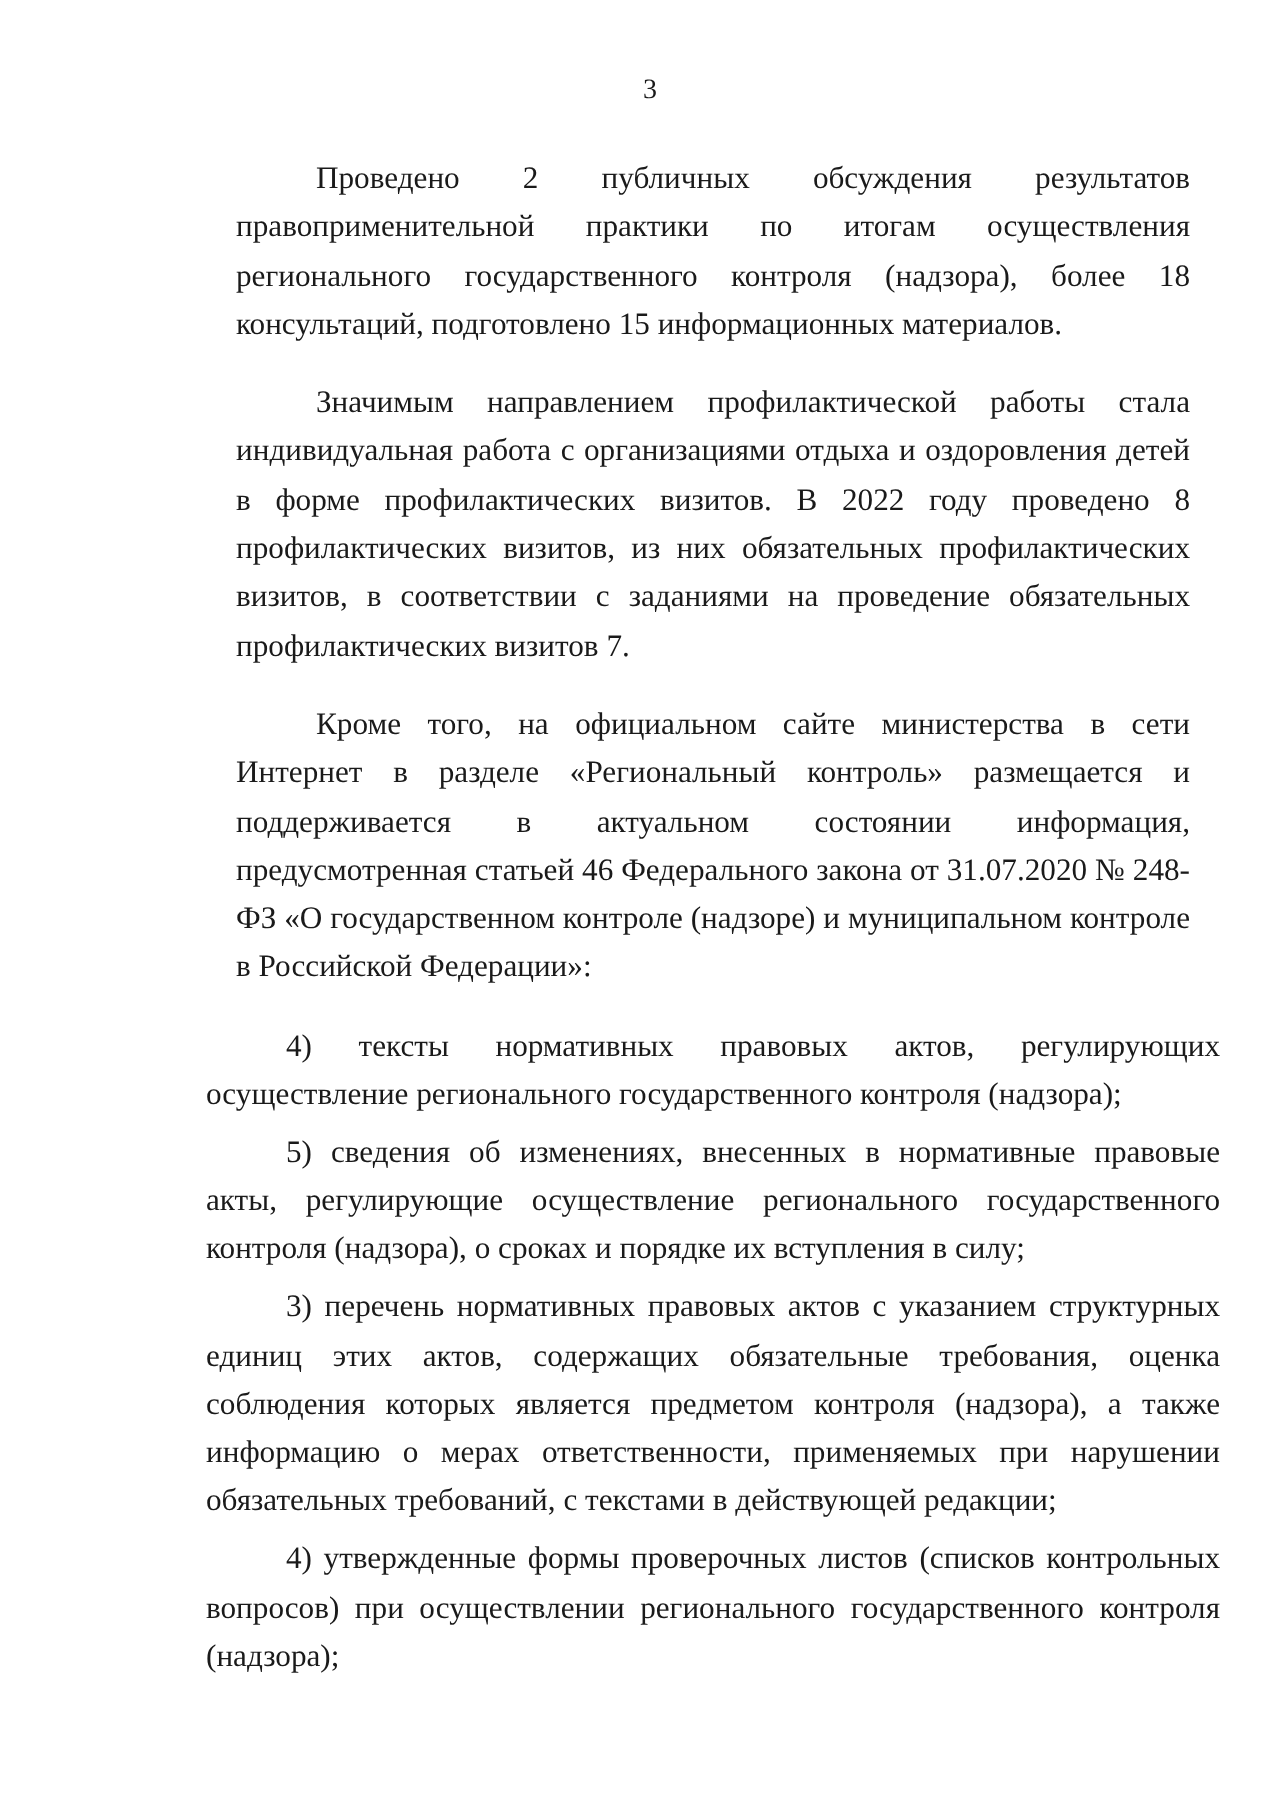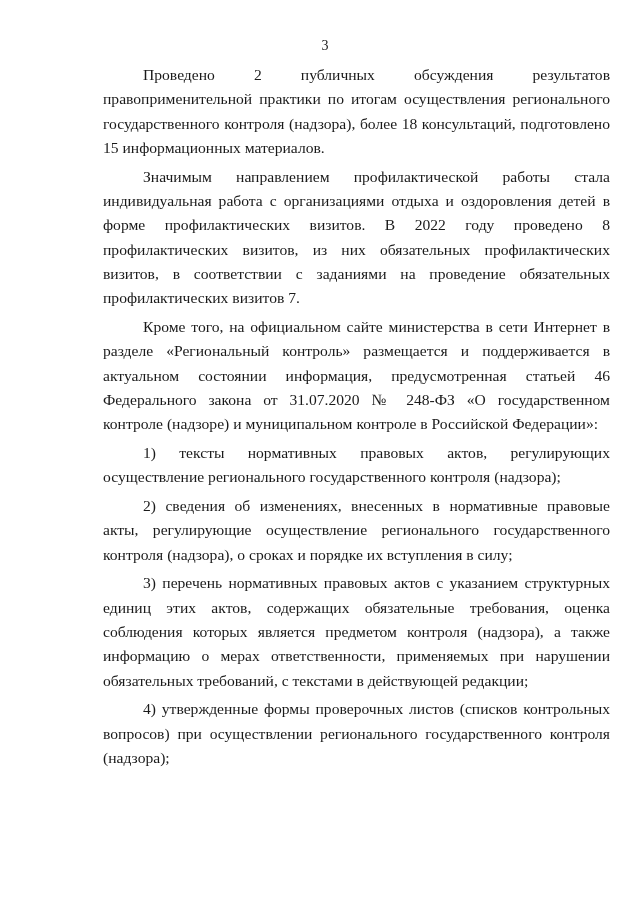--- a/index.html
+++ b/index.html
@@ -34,21 +34,21 @@
     }
     .body-text {
       position: absolute;
       left: 103px;
       top: 63px;
       width: 507px;
       font-size: 15.6px;
       line-height: 24.3px;
     }
     .para {
-      margin: 0;
+      margin: 15px;
       text-indent: 40px;
       text-align: justify;
       text-align-last: left;
     }
     .para.gap {
       margin-top: 4.5px;
     }
     .list-item {
       margin: 0;
       margin-top: 4.5px;
@@ -62,19 +62,19 @@
 
 <div class="page">
   <div class="page-number">3</div>
 
   <div class="body-text">
     <p class="para">Проведено 2 публичных обсуждения результатов правоприменительной практики по итогам осуществления регионального государственного контроля (надзора), более 18 консультаций, подготовлено 15 информационных материалов.</p>
     <p class="para gap">Значимым направлением профилактической работы стала индивидуальная работа с организациями отдыха и оздоровления детей в форме профилактических визитов. В 2022 году проведено 8 профилактических визитов, из них обязательных профилактических визитов, в соответствии с заданиями на проведение обязательных профилактических визитов 7.</p>
     <p class="para gap">Кроме того, на официальном сайте министерства в сети Интернет в разделе «Региональный контроль» размещается и поддерживается в актуальном состоянии информация, предусмотренная статьей 46 Федерального закона от 31.07.2020 № 248-ФЗ «О государственном контроле (надзоре) и муниципальном контроле в Российской Федерации»:</p>
 
     <div>
-      <p class="list-item">1) тексты нормативных правовых актов, регулирующих осуществление регионального государственного контроля (надзора);</p>
-      <p class="list-item">2) сведения об изменениях, внесенных в нормативные правовые акты, регулирующие осуществление регионального государственного контроля (надзора), о сроках и порядке их вступления в силу;</p>
+      <p class="list-item">4) тексты нормативных правовых актов, регулирующих осуществление регионального государственного контроля (надзора);</p>
+      <p class="list-item">5) сведения об изменениях, внесенных в нормативные правовые акты, регулирующие осуществление регионального государственного контроля (надзора), о сроках и порядке их вступления в силу;</p>
       <p class="list-item">3) перечень нормативных правовых актов с указанием структурных единиц этих актов, содержащих обязательные требования, оценка соблюдения которых является предметом контроля (надзора), а также информацию о мерах ответственности, применяемых при нарушении обязательных требований, с текстами в действующей редакции;</p>
       <p class="list-item">4) утвержденные формы проверочных листов (списков контрольных вопросов) при осуществлении регионального государственного контроля (надзора);</p>
     </div>
   </div>
 </div>
 
 </body></html>

